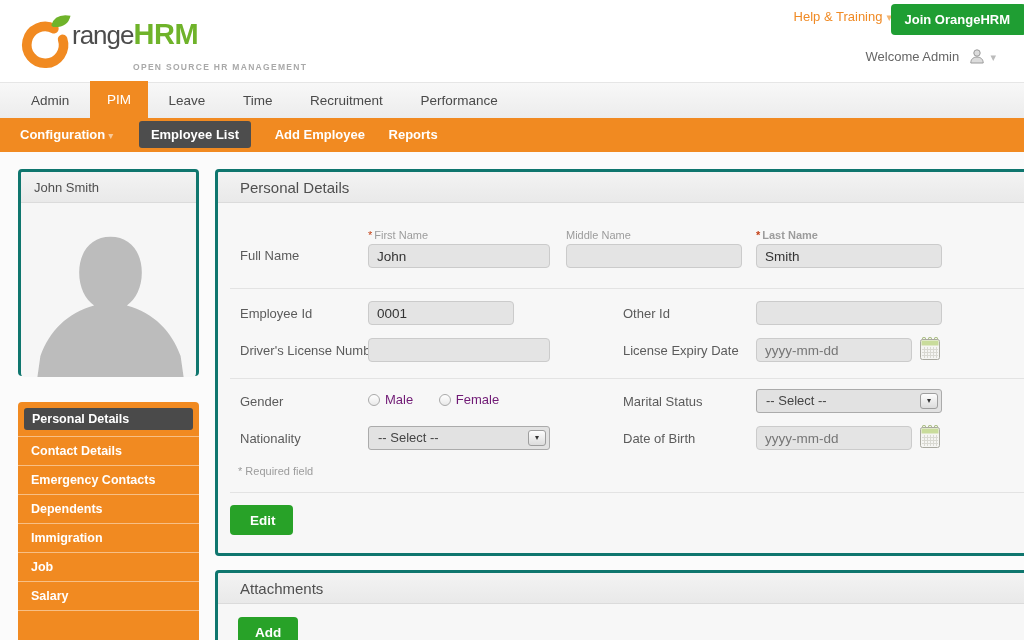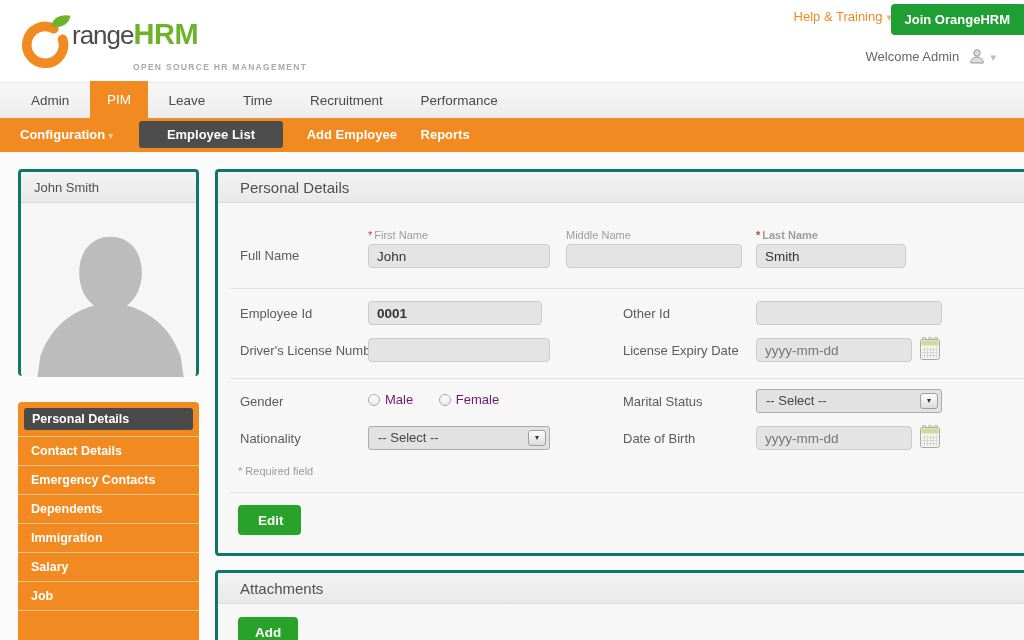--- a/index.html
+++ b/index.html
@@ -31,21 +31,21 @@
   .tabs { position:absolute; left:14px; top:0; height:36px; white-space:nowrap; }
   .tab { display:inline-block; padding:0 17px; line-height:36px; font-size:13.5px;
          color:#4a4a4a; cursor:pointer; vertical-align:top; }
   .tab.active { background:#f18a21; color:#fff; margin-top:-2px; line-height:38px; height:38px; }
   
   .sub-nav { position:absolute; left:0; top:118px; width:1024px; height:34px; background:#f18a21; }
   .subitem { display:inline-block; margin-left:20px; line-height:34px; color:#fff;
              font-size:13px; font-weight:bold; cursor:pointer; }
   .subitem .sub-caret { color:rgba(255,255,255,0.55); font-size:10px; margin-left:3px; }
   .subitem.active { background:#4d4d4d; border-radius:3px; line-height:normal;
-                    padding:6px 28px; margin-left:22px; }
+                    padding:6px 12px; margin-left:22px; }
   
   .panel { position:absolute; background:#f7f7f7; border:3px solid #0f766e; border-radius:4px; }
   .panel-hdr { height:31px; line-height:31px; background:linear-gradient(#f3f3f3,#e9e9e9);
                border-bottom:1px solid #dbdbdb; border-radius:4px 4px 0 0;
                padding-left:13px; color:#4f4f4f; font-size:13px; }
   
   .profile-panel { left:18px; top:169px; width:181px; height:207px; }
   .profile-body { height:174px; background:#f6f6f6; overflow:hidden; border-radius:0 0 4px 4px; }
   
   .side-menu { position:absolute; left:18px; top:402px; width:181px; height:270px;
@@ -141,40 +141,40 @@
 </div>
 
 <div class="side-menu">
   <div class="s-item active-wrap">
     <div class="s-active">Personal Details</div>
   </div>
   <div class="s-item">Contact Details</div>
   <div class="s-item">Emergency Contacts</div>
   <div class="s-item">Dependents</div>
   <div class="s-item">Immigration</div>
+  <div class="s-item">Job</div>
   <div class="s-item">Salary</div>
-  <div class="s-item">Job</div>
 </div>
 
 <div class="panel main-panel">
   <div class="panel-hdr">Personal Details</div>
   <div class="fbody">
 
     <div class="flabel" style="left:22px; top:45px;">Full Name</div>
     <div class="slabel" style="left:150px; top:26px;"><span class="req">*</span><span>First Name</span></div>
     <input class="inp" style="left: 150px; top: 41px; width: 182px;" value="John">
     <div class="slabel" style="left:348px; top:26px;">Middle Name</div>
     <input class="inp" style="left: 348px; top: 41px; width: 176px;">
     <div class="slabel" style="left:538px; top:26px;font-weight:bold;"><span class="req">*</span><span>Last Name</span></div>
-    <input class="inp" style="left: 538px; top: 41px; width: 150px;" value="Smith">
+    <input class="inp" style="left: 538px; top: 41px; width: 186px;" value="Smith">
 
     <div class="divider" style="top:85px;"></div>
 
     <div class="flabel" style="left:22px; top:103px;">Employee Id</div>
-    <input class="inp" style="left: 150px; top: 98px; width: 174px; font-weight: bold;" value="0001">
+    <input class="inp" style="left: 150px; top: 98px; width: 146px;" value="0001">
     <div class="flabel" style="left:405px; top:103px;">Other Id</div>
     <input class="inp" style="left: 538px; top: 98px; width: 186px;">
 
     <div class="flabel" style="left:22px; top:140px;">Driver's License Number</div>
     <input class="inp" style="left: 150px; top: 135px; width: 182px;">
     <div class="flabel" style="left:405px; top:140px;">License Expiry Date</div>
     <input class="inp" style="left: 538px; top: 135px; width: 156px;" placeholder="yyyy-mm-dd">
     <span class="cal" style="left:702px; top:134px;">
       <svg width="20" height="23" viewBox="0 0 20 23">
         <rect x="2.5" y="0.5" width="3" height="4.5" rx="1" fill="#eef3e0" stroke="#9ab06e"></rect>
@@ -232,21 +232,21 @@
             <line x1="13.5" y1="10" x2="13.5" y2="21"></line>
             <line x1="16.5" y1="10" x2="16.5" y2="21"></line>
         </g>
       </svg>
     </span>
 
     <div class="note" style="left:20px; top:262px;">* Required field</div>
 
     <div class="divider" style="top:289px;"></div>
 
-    <button class="green-btn" style="left:20px; top:302px;padding-left:20px;">Edit</button>
+    <button class="green-btn" style="left:12px; top:302px;padding-left:20px;">Edit</button>
   </div>
 </div>
 
 <div class="panel att-panel">
   <div class="panel-hdr">Attachments</div>
   <div class="fbody">
     <button class="green-btn" style="left:20px; top:13px;">Add</button>
   </div>
 </div>
 

